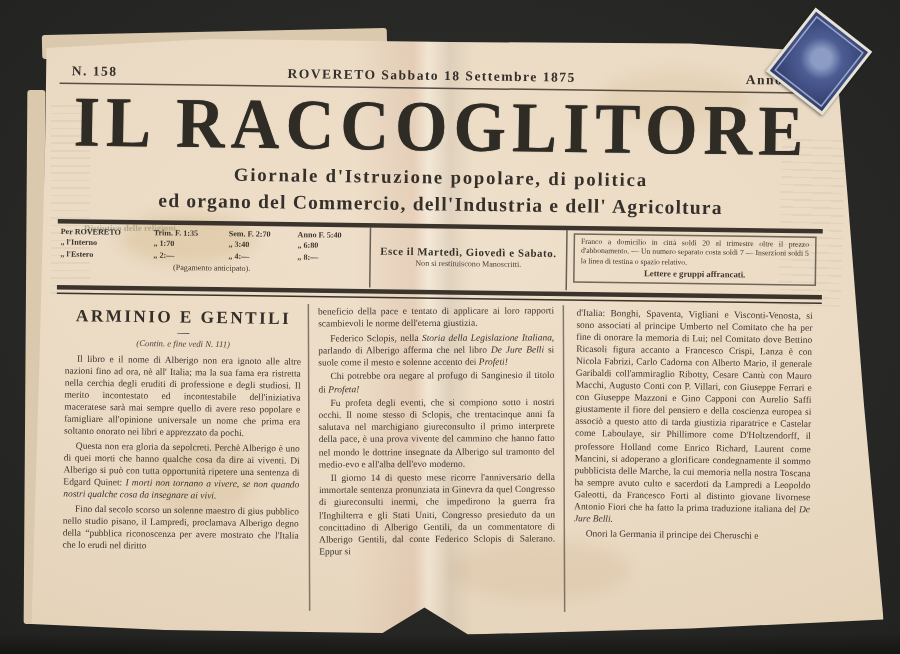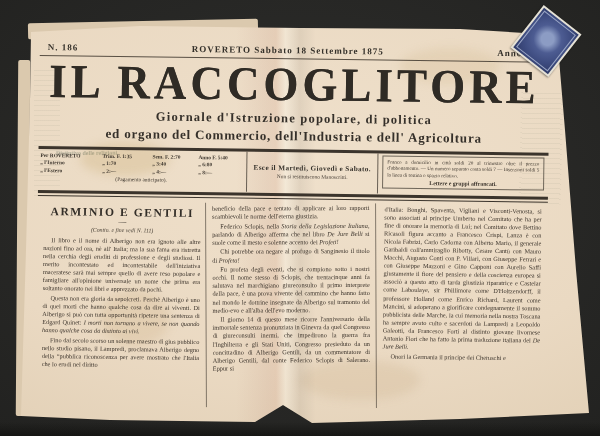--- a/index.html
+++ b/index.html
@@ -89,21 +89,21 @@
   <div class="ghost-lines gl1"></div>
   <div class="ghost-word" style="left:56px;top:150px;">Distintivo delle religioni.</div>
   <div class="stain st1"></div>
   <div class="stain st2"></div>
   <div class="stain st3"></div>
   <div class="stain st4"></div>
 
   <div class="content">
 
     <div class="hdr-row">
-      <span>N. 186</span>
+      <span>N. 158</span>
       <span>ROVERETO Sabbato 18 Settembre 1875</span>
       <span>Anno VII</span>
     </div>
     <div class="rule-thin"></div>
 
     <div class="title">IL RACCOGLITORE</div>
     <div class="sub1">Giornale d'Istruzione popolare, di politica</div>
     <div class="sub2">ed organo del Commercio, dell'Industria e dell' Agricoltura</div>
 
     <div class="rule-heavy"></div>
@@ -144,21 +144,21 @@
 
     <div class="rule-dbl2"></div>
     <div class="rule-dbl"></div>
 
     <div class="cols">
       <div class="col">
         <div class="art-head">ARMINIO E GENTILI</div>
         <div class="art-dash">—</div>
         <div class="art-cont">(Contin. e fine vedi N. 111)</div>
         <p class="para ind">Il libro e il nome di Alberigo non era ignoto alle altre nazioni fino ad ora, nè all' Italia; ma la sua fama era ristretta nella cerchia degli eruditi di professione e degli studiosi. Il merito incontestato ed incontestabile dell'iniziativa maceratese sarà mai sempre quello di avere reso popolare e famigliare all'opinione universale un nome che prima era soltanto onorato nei libri e apprezzato da pochi.</p>
-        <p class="para ind"><span>Questa non era gloria da sepolcreti. Perchè Alberigo è uno di quei morti che hanno qualche cosa da dire ai viventi. Di Alberigo si può con tutta opportunità ripetere una sentenza di Edgard Quinet: </span><i>I morti non tornano a vivere, se non quando hanno qualche cosa da distinto ai vivi.</i></p>
+        <p class="para ind"><span>Questa non era gloria da sepolcreti. Perchè Alberigo è uno di quei morti che hanno qualche cosa da dire ai viventi. Di Alberigo si può con tutta opportunità ripetere una sentenza di Edgard Quinet: </span><i>I morti non tornano a vivere, se non quando nostri qualche cosa da insegnare ai vivi.</i></p>
         <p class="para ind">Fino dal secolo scorso un solenne maestro di gius pubblico nello studio pisano, il Lampredi, proclamava Alberigo degno della “pubblica riconoscenza per avere mostrato che l'Italia che lo erudì nel diritto</p>
       </div>
       <div class="col mid">
         <p class="para">beneficio della pace e tentato di applicare ai loro rapporti scambievoli le norme dell'eterna giustizia.</p>
         <p class="para ind"><span>Federico Sclopis, nella </span><i>Storia della Legislazione Italiana</i><span>, parlando di Alberigo afferma che nel libro </span><i>De Jure Belli</i><span> si suole come il mesto e solenne accento dei </span><i>Profeti!</i></p>
         <p class="para ind"><span>Chi potrebbe ora negare al profugo di Sanginesio il titolo di </span><i>Profeta!</i></p>
         <p class="para ind">Fu profeta degli eventi, che si compiono sotto i nostri occhi. Il nome stesso di Sclopis, che trentacinque anni fa salutava nel marchigiano giureconsulto il primo interprete della pace, è una prova vivente del cammino che hanno fatto nel mondo le dottrine insegnate da Alberigo sul tramonto del medio-evo e all'alba dell'evo moderno.</p>
         <p class="para ind">Il giorno 14 di questo mese ricorre l'anniversario della immortale sentenza pronunziata in Ginevra da quel Congresso di giureconsulti inermi, che impedirono la guerra fra l'Inghilterra e gli Stati Uniti, Congresso presieduto da un concittadino di Alberigo Gentili, da un commentatore di Alberigo Gentili, dal conte Federico Sclopis di Salerano. Eppur si</p>
       </div>
       <div class="col">

